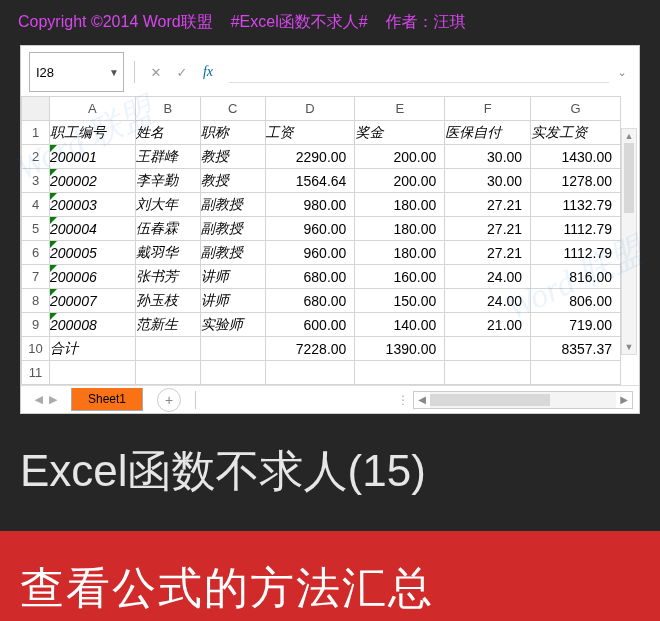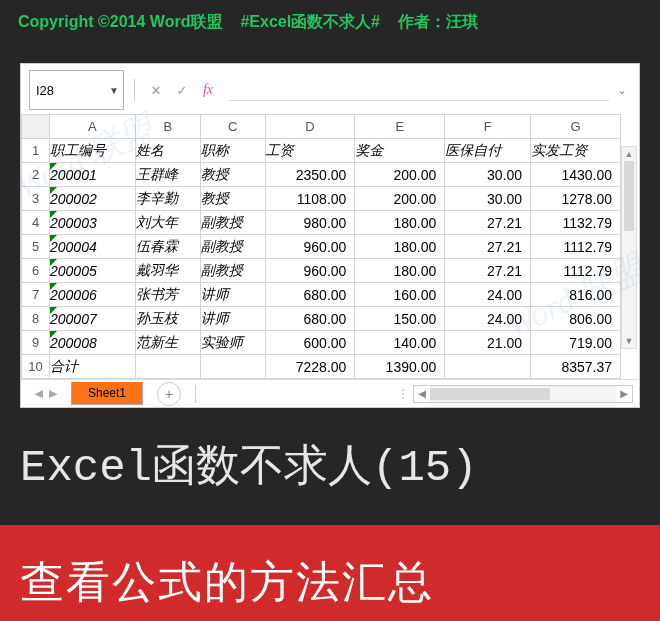--- a/index.html
+++ b/index.html
@@ -4,26 +4,25 @@
   <style>
     * { margin: 0; padding: 0; box-sizing: border-box; }
     body {
       width: 660px;
       height: 621px;
       background: #262626;
       font-family: "Microsoft YaHei", Arial, sans-serif;
       overflow: hidden;
     }
     .copyright {
-      color: #22c55e;
+      color: #d946ef;
       font-size: 16px;
-      padding: 12px 18px 30px;
+      padding: 12px 18px 12px;
       display: flex;
       gap: 18px;
-      font-weight: bold;
     }
     .excel-window {
       background: #fff;
       margin: 0 20px;
       border: 1px solid #ccc;
       width: 620px;
     }
     .formula-bar {
       display: flex;
       align-items: center;
@@ -46,21 +45,21 @@
     .fb-divider { width: 1px; height: 22px; background: #ccc; margin: 0 6px; }
     .fb-btn {
       width: 22px;
       height: 22px;
       display: flex;
       align-items: center;
       justify-content: center;
       color: #999;
       font-size: 13px;
     }
-    .fx-label { font-style: italic; font-family: "Times New Roman"; color: #ec4899; font-size: 14px; }
+    .fx-label { font-style: italic; font-family: "Times New Roman"; color: #0369a1; font-size: 14px; }
     .formula-input {
       flex: 1;
       height: 22px;
       border-bottom: 1px solid #ddd;
       margin-left: 6px;
     }
     .fb-expand {
       width: 18px;
       text-align: center;
       color: #888;
@@ -155,21 +154,20 @@
       display: flex;
       flex-direction: column;
     }
     .scroll-v .arrow { height: 14px; text-align: center; color: #888; font-size: 9px; line-height: 14px; }
     .scroll-v .track { flex: 1; position: relative; }
     .scroll-v .thumb { position: absolute; top: 0; height: 70px; left: 2px; right: 2px; background: #d8d8d8; }
     .excel-body { position: relative; }
     .grid-wrap { padding-right: 18px; }
     .title-block {
       padding: 28px 20px 12px;
-      font-family: Liberation Mono, monospace;
     }
     .title-main {
       color: #e6e6e6;
       font-size: 44px;
       font-weight: 300;
     }
     .subtitle-bar {
       background: #d12a2a;
       margin-top: 18px;
       padding: 28px 20px;
@@ -235,31 +233,31 @@
               <td class="txt">工资</td>
               <td class="txt">奖金</td>
               <td class="txt">医保自付</td>
               <td class="txt">实发工资</td>
             </tr>
             <tr>
               <th>2</th>
               <td class="txt green-tri">200001</td>
               <td class="txt">王群峰</td>
               <td class="txt">教授</td>
-              <td class="num">2350.00</td>
+              <td class="num">2290.00</td>
               <td class="num">200.00</td>
               <td class="num">30.00</td>
               <td class="num">1430.00</td>
             </tr>
             <tr>
               <th>3</th>
               <td class="txt green-tri">200002</td>
               <td class="txt">李辛勤</td>
               <td class="txt">教授</td>
-              <td class="num">1108.00</td>
+              <td class="num">1564.64</td>
               <td class="num">200.00</td>
               <td class="num">30.00</td>
               <td class="num">1278.00</td>
             </tr>
             <tr>
               <th>4</th>
               <td class="txt green-tri">200003</td>
               <td class="txt">刘大年</td>
               <td class="txt">副教授</td>
               <td class="num">980.00</td>
@@ -319,20 +317,30 @@
             </tr>
             <tr>
               <th>10</th>
               <td class="txt">合计</td>
               <td></td>
               <td></td>
               <td class="num">7228.00</td>
               <td class="num">1390.00</td>
               <td></td>
               <td class="num">8357.37</td>
+            </tr>
+            <tr>
+              <th>11</th>
+              <td></td>
+              <td></td>
+              <td></td>
+              <td></td>
+              <td></td>
+              <td></td>
+              <td></td>
             </tr>
           </tbody>
       </table>
     </div>
     <div class="scroll-v">
       <div class="arrow">▲</div>
       <div class="track">
           <div class="thumb"></div>
         </div>
       <div class="arrow">▼</div>

